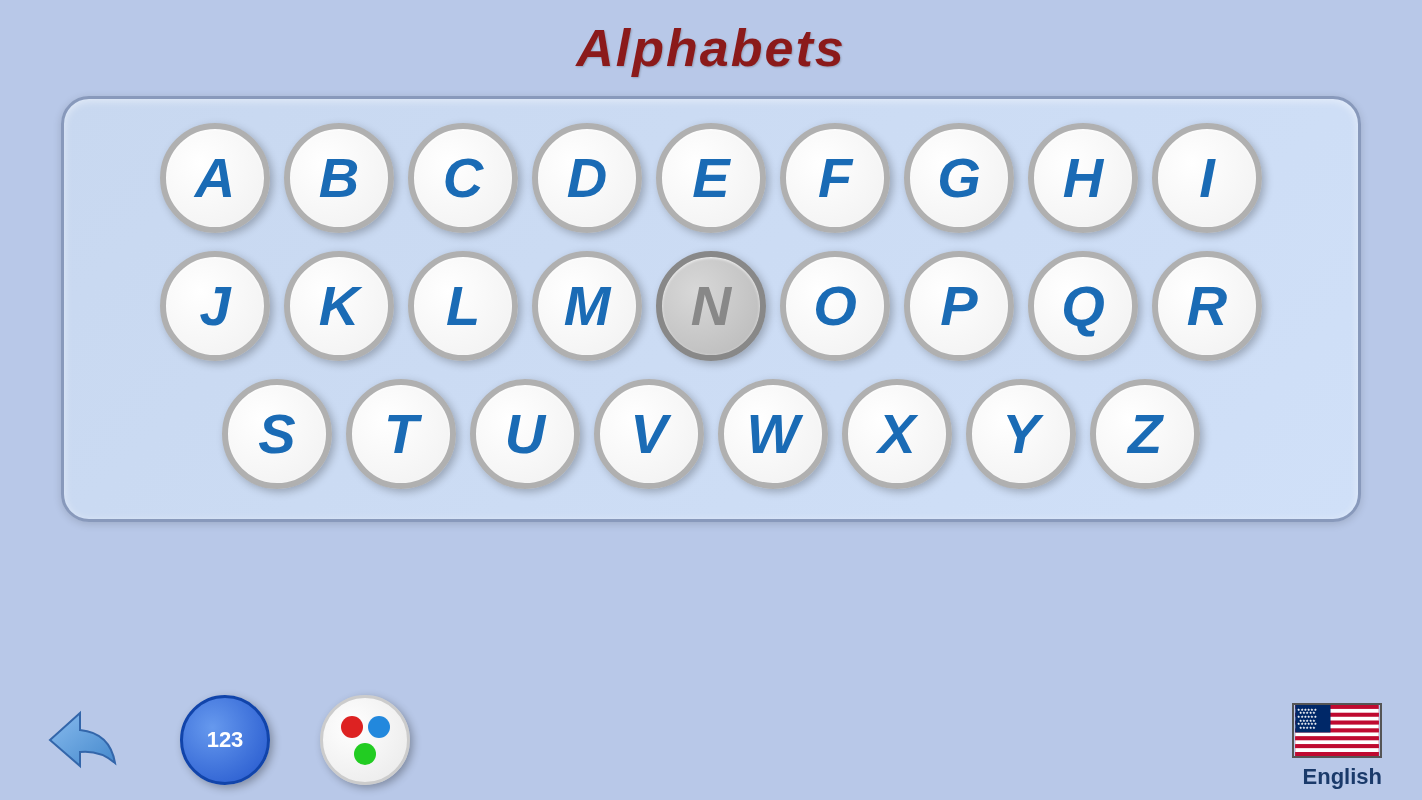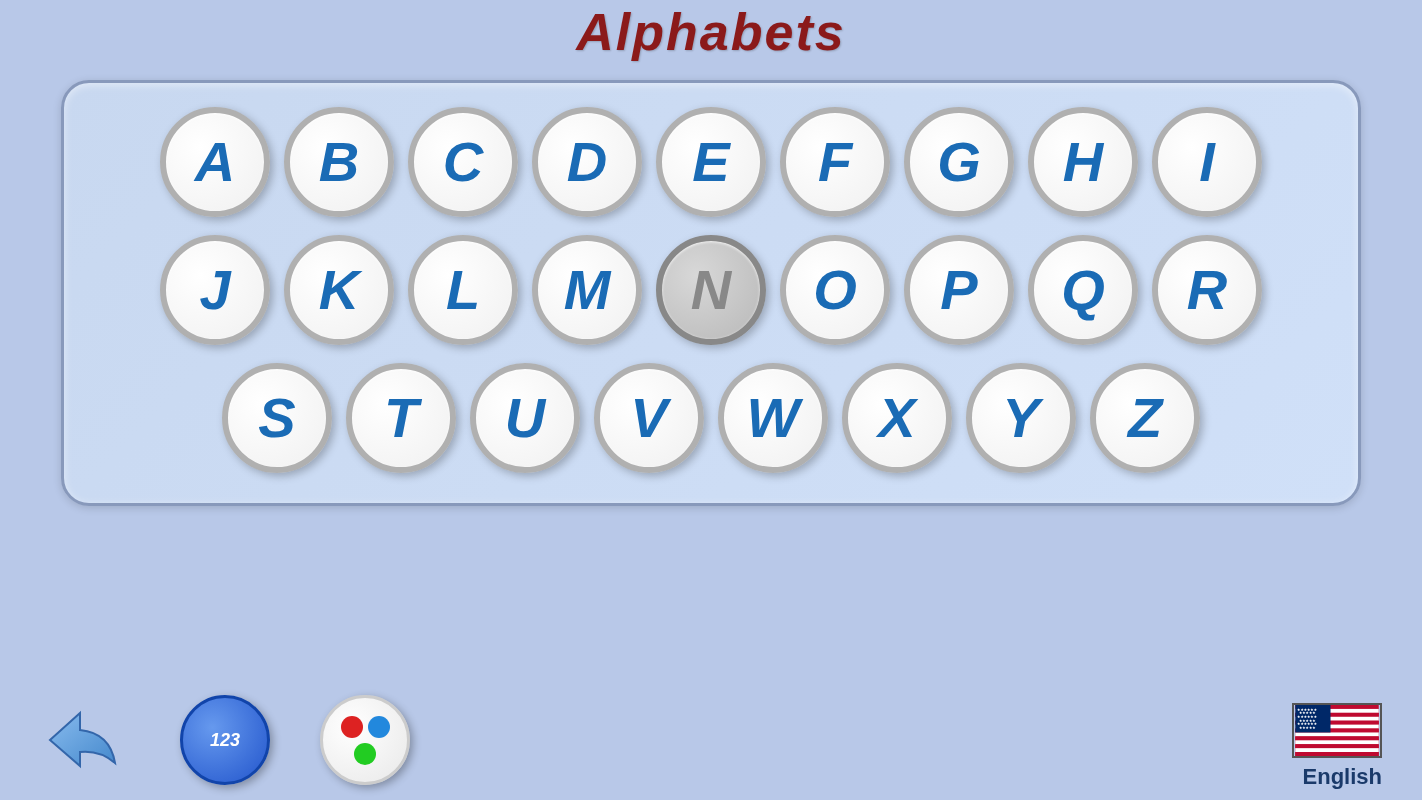--- a/index.html
+++ b/index.html
@@ -8,21 +8,21 @@
       width: 1422px;
       height: 800px;
       background-color: #b8c8e8;
       font-family: Arial, sans-serif;
       overflow: hidden;
       position: relative;
     }
 
     #title {
       text-align: center;
-      padding-top: 2px;
+      padding-top: 18px;
       font-size: 52px;
       font-weight: 900;
       color: #8b1a1a;
       font-style: italic;
       letter-spacing: 2px;
       text-shadow: 1px 1px 2px rgba(0,0,0,0.2);
     }
 
     #alphabet-container {
       margin: 18px auto 0;
@@ -113,23 +113,22 @@
       align-items: center;
       justify-content: center;
       cursor: pointer;
       margin-left: 50px;
       box-shadow: 3px 3px 8px rgba(0,0,0,0.3);
       border: 3px solid #1144aa;
     }
 
     #numbers-btn span {
       color: white;
-      font-size: 18px;
+      font-size: 22px;
       font-weight: 900;
-      font-style: italic;
     }
 
     #colors-btn {
       width: 90px;
       height: 90px;
       border-radius: 50%;
       background: radial-gradient(circle at 35% 35%, #ffffff, #e8e8e8);
       display: flex;
       align-items: center;
       justify-content: center;

